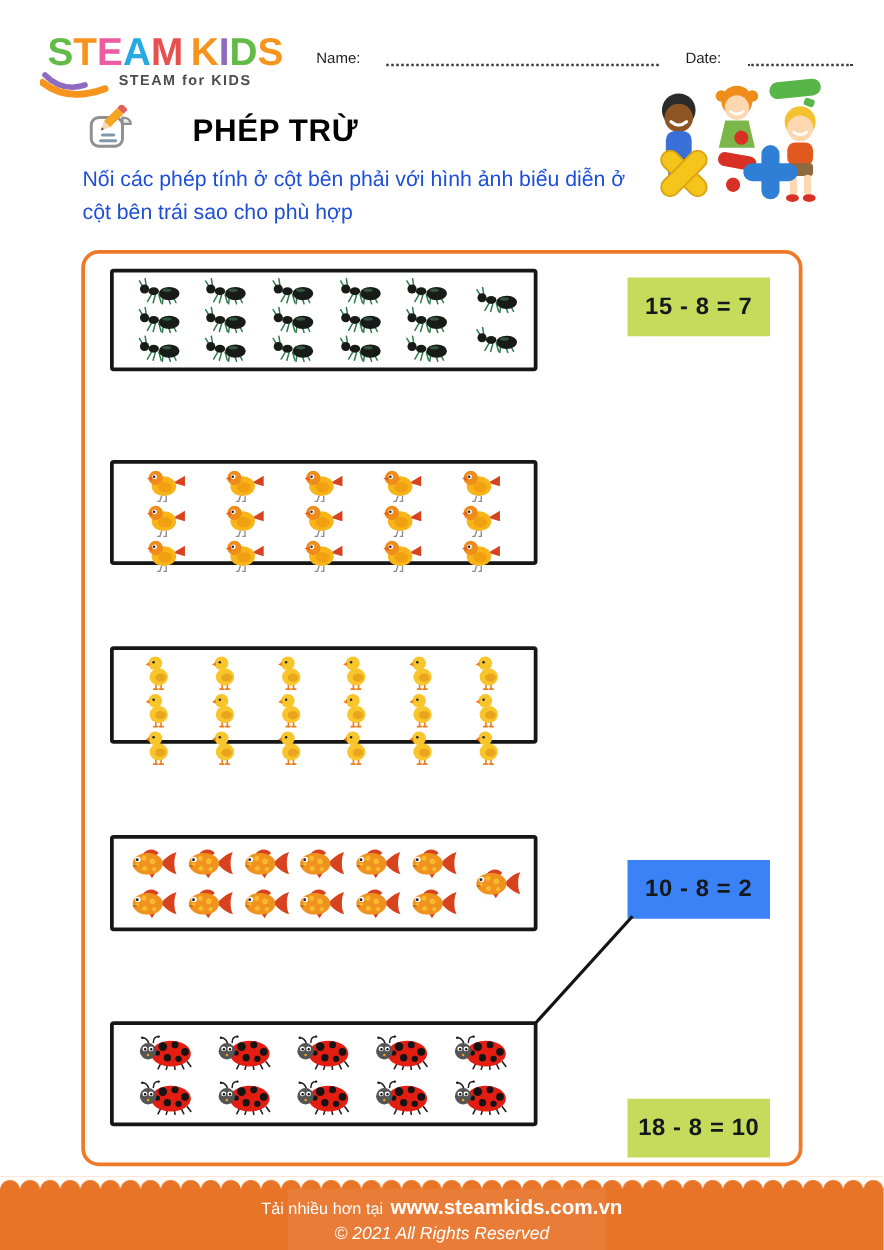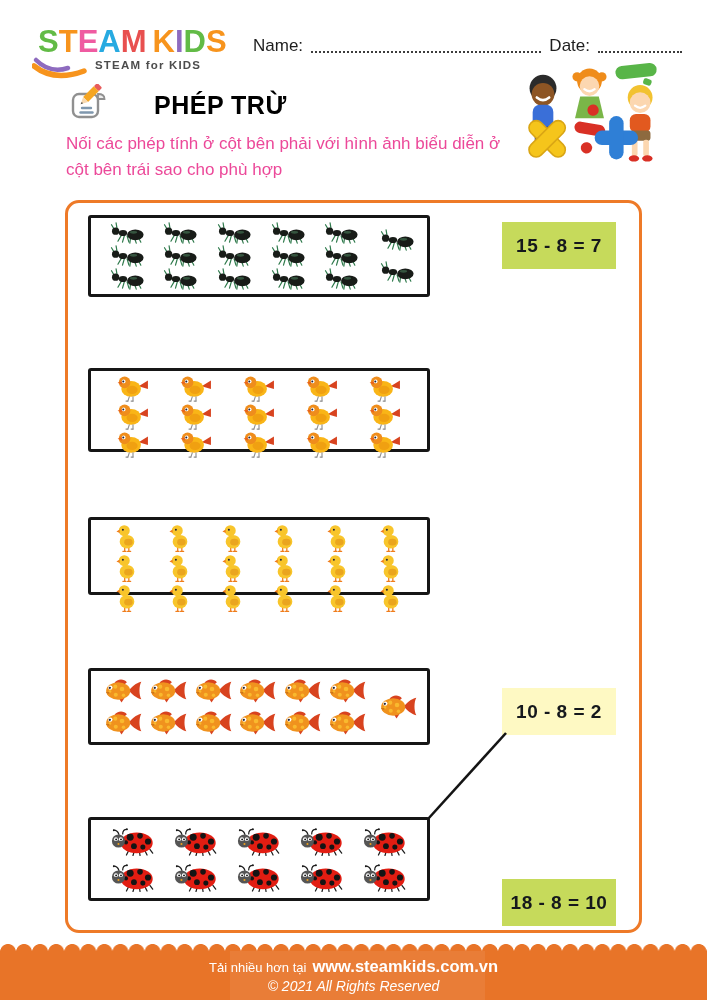--- a/index.html
+++ b/index.html
@@ -7,28 +7,28 @@
     width:707px;height:1000px;position:relative;overflow:hidden;
     background:#ffffff;font-family:"Liberation Sans",sans-serif;
     -webkit-font-smoothing:antialiased;
   }
   
   .logo{position:absolute;left:38px;top:26px;width:210px;}
   .logo-word{font-size:31px;font-weight:800;letter-spacing:0;line-height:1;position:relative;z-index:2;}
   .logo-word span{display:inline-block;}
   .logo-sub{font-size:11.5px;font-weight:700;color:#4c4c4c;letter-spacing:1.2px;margin:2px 0 0 57px;position:relative;z-index:2;}
   .logo-swoosh{position:absolute;left:-6px;top:30px;z-index:1;}
-  .namedate{position:absolute;left:253px;top:36px;right:25px;display:flex;align-items:flex-start;gap:8px;font-size:17px;color:#1e1e1e;}
+  .namedate{position:absolute;left:253px;top:36px;right:25px;display:flex;align-items:flex-end;gap:21px;font-size:12px;color:#1e1e1e;}
   .dotline{border-bottom:2px dotted #3c3c3c;height:15px;}
   .name-line{flex:1;}
   .date-line{width:84px;}
   
   .title-row{position:absolute;left:66px;top:84px;display:flex;align-items:center;gap:10px;}
   .page-title{font-size:25px;font-weight:800;color:#000000;letter-spacing:.5px;margin-left:36px;}
-  .instruction{position:absolute;left:66px;top:131px;width:458px;font-size:17px;line-height:1.5;color:#ec4899;font-weight:500;}
+  .instruction{position:absolute;left:66px;top:131px;width:458px;font-size:17px;line-height:1.5;color:#1d4ed8;font-weight:500;}
   .kids-illo{position:absolute;left:512px;top:58px;}
   
   .main-box{position:absolute;left:65px;top:200px;width:577px;height:733px;
     border:3px solid #ee7a28;border-radius:14px;box-sizing:border-box;background:#fff;}
   .pic-box{position:absolute;left:20px;width:342px;background:#fff;border:3px solid #161616;border-radius:3px;box-sizing:border-box;}
   .pic-grid{position:absolute;top:3px;bottom:3px;left:10px;right:10px;display:grid;justify-items:center;align-items:center;}
   .pic-extra{position:absolute;top:0;bottom:0;right:6px;width:46px;display:flex;flex-direction:column;justify-content:center;align-items:center;gap:10px;}
   .eq-box{position:absolute;left:434px;width:114px;height:47px;background:#c6da5b;
     display:flex;align-items:center;justify-content:center;
     font-size:19px;font-weight:700;color:#15181c;letter-spacing:.5px;white-space:nowrap;}
@@ -426,21 +426,21 @@
         <svg width="40" height="27">
           <use href="#sym-fish"></use>
         </svg>
       </div>
       <div class="pic-extra">
         <svg width="40" height="27">
           <use href="#sym-fish"></use>
         </svg>
       </div>
     </div>
-    <div class="eq-box" style="top: 485px; background: #fef9c3;">10 - 8 = 2</div>
+    <div class="eq-box" style="top: 485px; background: #3b82f6;">10 - 8 = 2</div>
     <div class="pic-box" style="top: 614px; height: 84px;">
       <div class="pic-grid" style="grid-template-columns: repeat(5, 1fr); grid-template-rows: repeat(2, 1fr);">
         <svg width="52" height="30">
           <use href="#sym-ladybug"></use>
         </svg>
         <svg width="52" height="30">
           <use href="#sym-ladybug"></use>
         </svg>
         <svg width="52" height="30">
           <use href="#sym-ladybug"></use>

